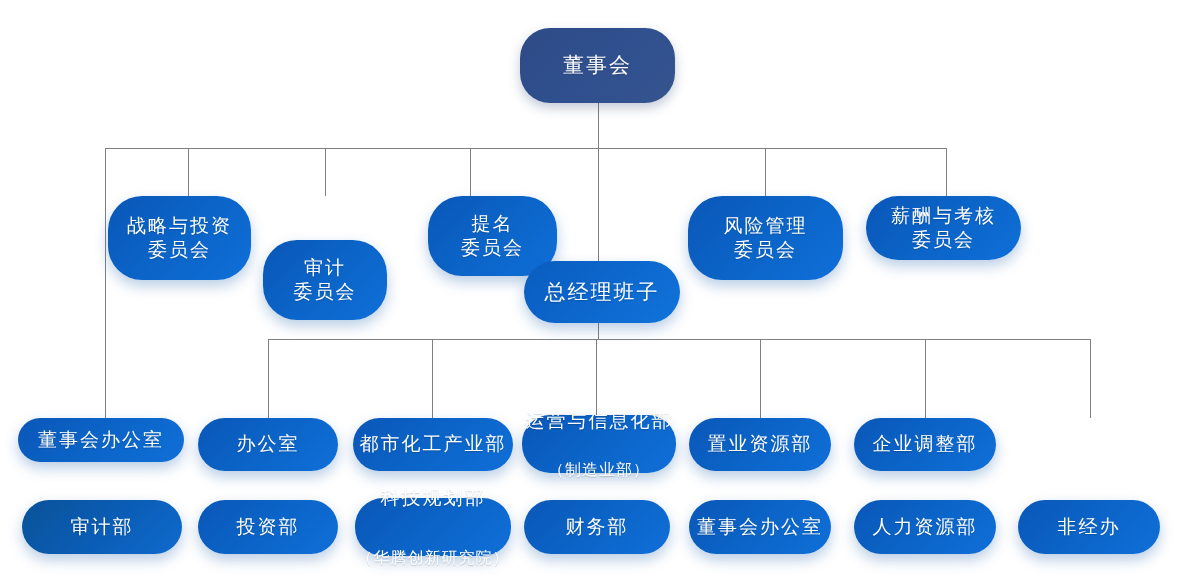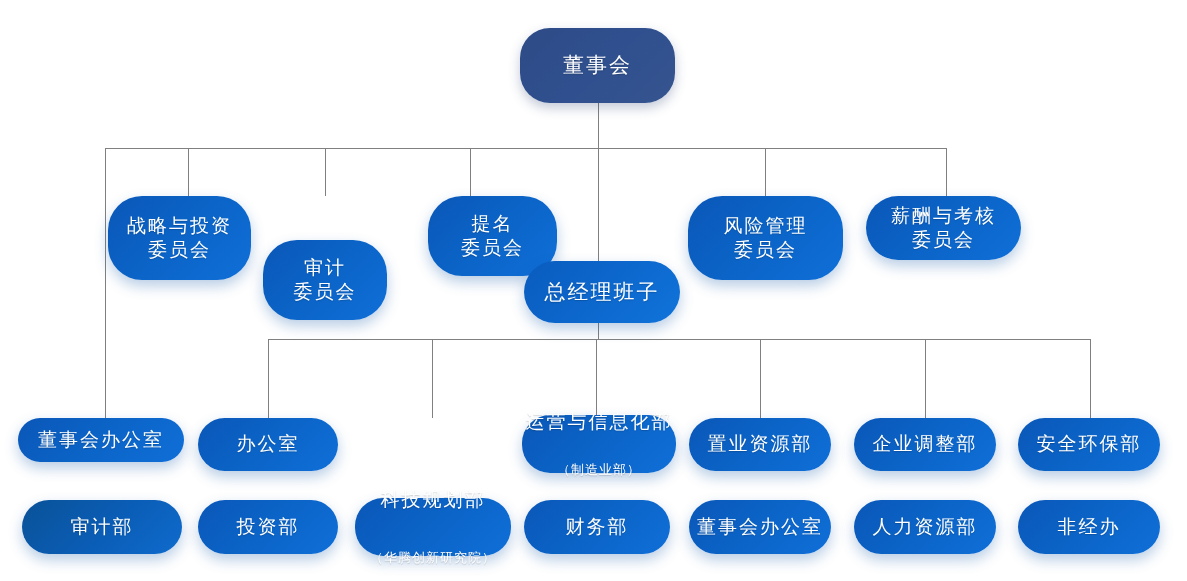--- a/index.html
+++ b/index.html
@@ -71,21 +71,21 @@
     font-size: 21px;
     border-radius: 32px;
     background: linear-gradient(135deg, #0a5cbe 0%, #0c66cb 45%, #1073da 100%);
   }
 
   
   .node.dept {
     font-size: 19px;
     border-radius: 28px;
   }
-  .node.dept .sub { font-size: 13px; }
+  .node.dept .sub { font-size: 16px; }
   .node.dept.two-line { line-height: 1.22; }
 
   
   .node.deep {
     background: linear-gradient(135deg, #0a5298 0%, #0a5cb4 50%, #0f6bcd 100%);
   }
 </style>
 </head>
 <body>
 
@@ -150,37 +150,37 @@
   </div>
 
   <div class="node dept" style="left:18px; top:418px; width:166px; height:44px;">
     <span class="line1">董事会办公室</span>
   </div>
 
   <div class="node dept" style="left:198px; top:418px; width:140px; height:53px;">
     <span class="line1">办公室</span>
   </div>
 
+  <div class="node dept" style="left:353px; top:418px; width:160px; height:53px;">
+    <span class="line1">都市化工产业部</span>
+  </div>
 
   <div class="node dept two-line" style="left:522px; top:415px; width:154px; height:58px;gap:28px;">
     <span class="line1">运营与信息化部</span>
     <span class="sub">（制造业部）</span>
   </div>
 
   <div class="node dept" style="left:689px; top:418px; width:142px; height:53px;">
     <span class="line1">置业资源部</span>
   </div>
 
   <div class="node dept" style="left:854px; top:418px; width:142px; height:53px;">
     <span class="line1">企业调整部</span>
   </div>
 
-  <div class="node dept" style="left:1018px; top:418px; width:142px; height:53px;">
-    <span class="line1">安全环保部</span>
-  </div>
 
   <div class="node dept deep" style="left:22px; top:500px; width:160px; height:54px;">
     <span class="line1">审计部</span>
   </div>
 
   <div class="node dept" style="left:198px; top:500px; width:140px; height:54px;">
     <span class="line1">投资部</span>
   </div>
 
   <div class="node dept two-line" style="left:355px; top:498px; width:156px; height:58px;gap:39px;">

